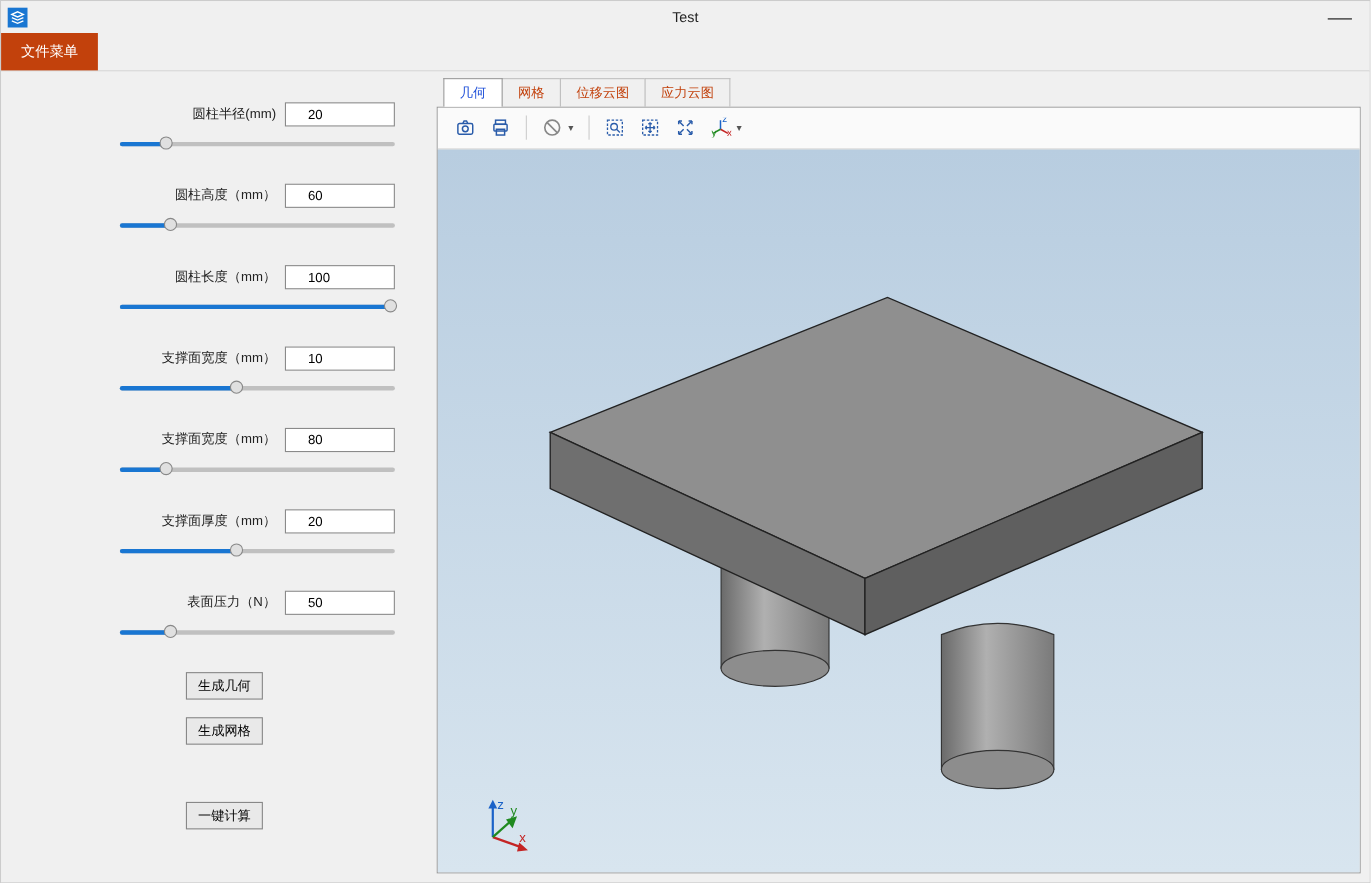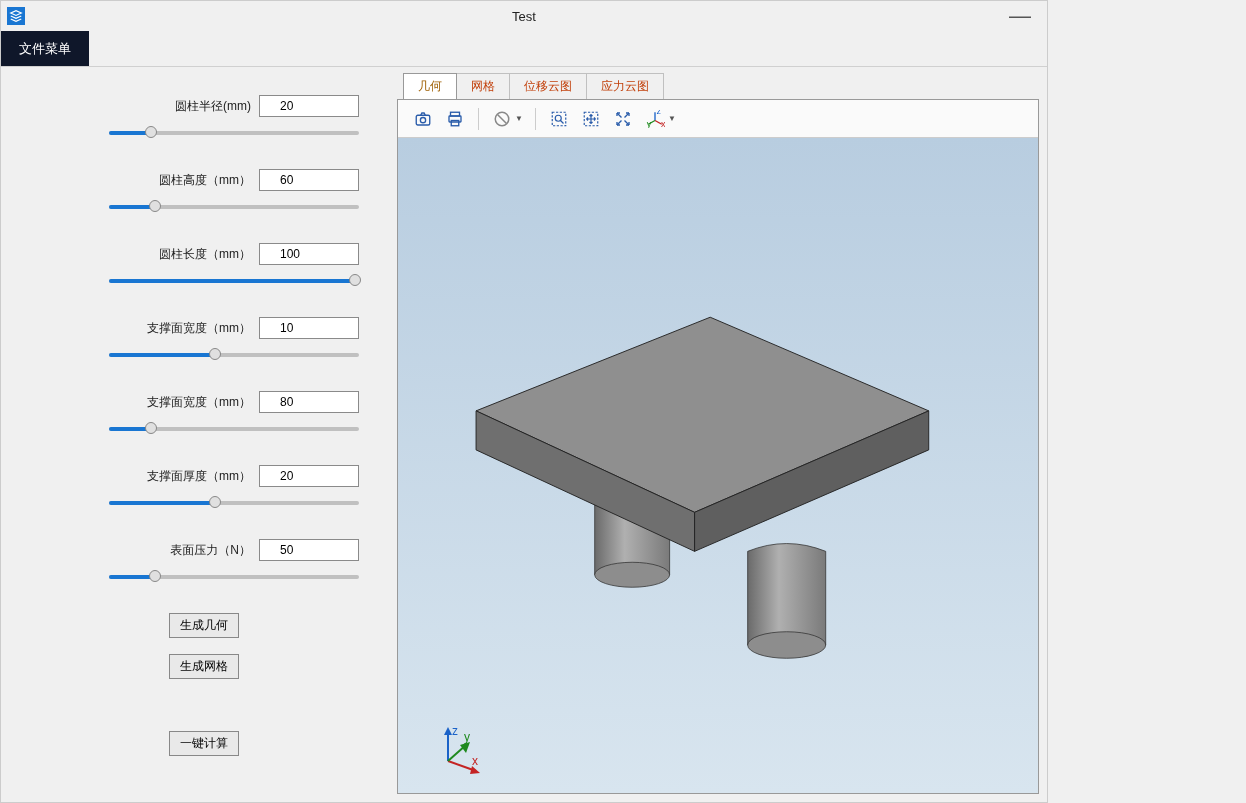--- a/index.html
+++ b/index.html
@@ -1,40 +1,40 @@
 <!DOCTYPE html>
 <html><head>
 <meta charset="utf-8">
 <style>
   * { box-sizing: border-box; margin: 0; padding: 0; font-family: "Microsoft YaHei", SimSun, Arial, sans-serif; font-size: 12px; }
   body { background: #f0f0f0; width: 1246px; height: 803px; overflow: hidden; }
-  .window { width: 1048px; height: 803px; background: #f0f0f0; display: flex; flex-direction: column; border: 1px solid #ccc; }
+  .window { width: 1246px; height: 803px; background: #f0f0f0; display: flex; flex-direction: column; border: 1px solid #ccc; }
   .titlebar { height: 30px; display: flex; align-items: center; padding: 0 6px; background: #f0f0f0; position: relative; }
   .titlebar .icon { width: 18px; height: 18px; background: #1976d2; display: flex; align-items: center; justify-content: center; margin-right: 6px; }
   .titlebar .icon svg { stroke: #fff; }
   .titlebar .title { position: absolute; left: 50%; transform: translateX(-50%); font-size: 13px; color: #222; }
   .titlebar .min { margin-left: auto; font-size: 22px; color: #555; padding: 0 10px; line-height: 14px; cursor: default; }
   .menubar { height: 36px; background: #f0f0f0; border-bottom: 1px solid #d0d0d0; display: flex; align-items: stretch; }
-  .menubar .menu { background: #0f172a; color: #fff; padding: 0 18px; display: flex; align-items: center; font-size: 13px; cursor: default; }
+  .menubar .menu { background: #c2410c; color: #fff; padding: 0 18px; display: flex; align-items: center; font-size: 13px; cursor: default; }
   .content { flex: 1; display: flex; background: #f0f0f0; padding: 8px; gap: 8px; }
   .sidebar { width: 380px; padding: 20px 30px 20px 40px; background: #f0f0f0; }
   .param { margin-bottom: 28px; }
   .param-row { display: flex; align-items: center; justify-content: flex-end; gap: 8px; }
   .param label { color: #222; font-size: 12px; white-space: nowrap; }
   .param input[type=text] { width: 100px; height: 22px; border: 1px solid #8a8a8a; padding: 0 20px; font-size: 12px; background: #fff; }
   .slider-wrap { margin-top: 8px; position: relative; height: 16px; }
   .slider-track { position: absolute; left: 60px; right: 0; top: 6px; height: 4px; background: #c0c0c0; border-radius: 2px; }
   .slider-fill { position: absolute; left: 60px; top: 6px; height: 4px; background: #1976d2; border-radius: 2px; }
   .slider-thumb { position: absolute; top: 1px; width: 12px; height: 12px; border-radius: 50%; background: #e0e0e0; border: 1px solid #888; }
   .btns { display: flex; flex-direction: column; align-items: center; gap: 16px; margin-top: 10px; justify-content: center; }
   .btns .spacer { height: 20px; }
   .btn { background: #e9e9e9; border: 1px solid #888; padding: 3px 10px; font-size: 12px; cursor: default; }
   .viewarea { flex: 1; display: flex; flex-direction: column; }
   .tabs { display: flex; height: 24px; align-items: flex-end; padding-left: 6px; gap: 0; }
-  .tab { padding: 4px 14px; border: 1px solid #999; border-bottom: none; background: #f0f0f0; font-size: 12px; color: #a16207; position: relative; margin-right: -1px; cursor: default; }
+  .tab { padding: 4px 14px; border: 1px solid #999; border-bottom: none; background: #f0f0f0; font-size: 12px; color: #1d4ed8; position: relative; margin-right: -1px; cursor: default; }
   .tab.active { background: #fff; z-index: 2; }
   .tab.inactive { background: #f0f0f0; border-top-color: #c0c0c0; border-left-color: #c0c0c0; border-right-color: #c0c0c0; color: #c2410c; text-align: right; }
   .viewbox { flex: 1; border: 1px solid #999; background: #fff; display: flex; flex-direction: column; position: relative; }
   .vtoolbar { height: 38px; border-bottom: 1px solid #ccc; background: #fafafa; display: flex; align-items: center; padding: 0 10px; gap: 2px; }
   .vtoolbar .tbtn { width: 30px; height: 28px; border: 1px solid transparent; display: flex; align-items: center; justify-content: center; cursor: default; border-radius: 3px; }
   .vtoolbar .sep { width: 1px; height: 22px; background: #ccc; margin: 0 6px; }
   .vtoolbar .drop { display: flex; align-items: center; }
   .vtoolbar .caret { font-size: 8px; color: #555; margin-left: -2px; padding-right: 4px; }
   .canvas { flex: 1; position: relative; background: linear-gradient(#b8cde0 0%, #d8e5ef 100%); overflow: hidden; }
   .triad { position: absolute; left: 36px; bottom: 28px; width: 40px; height: 40px; }

